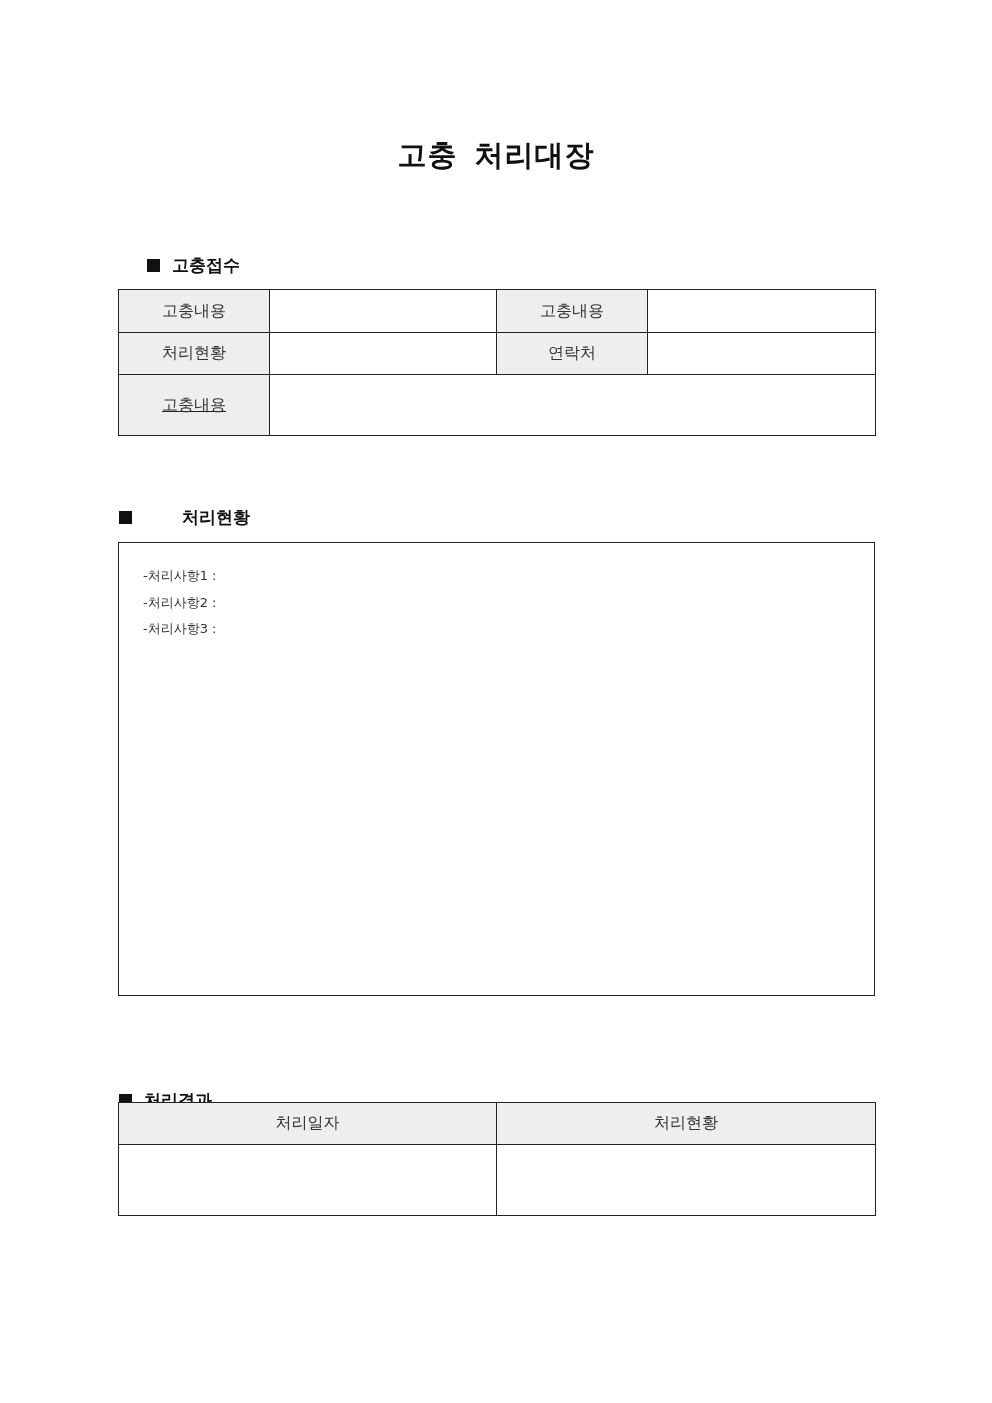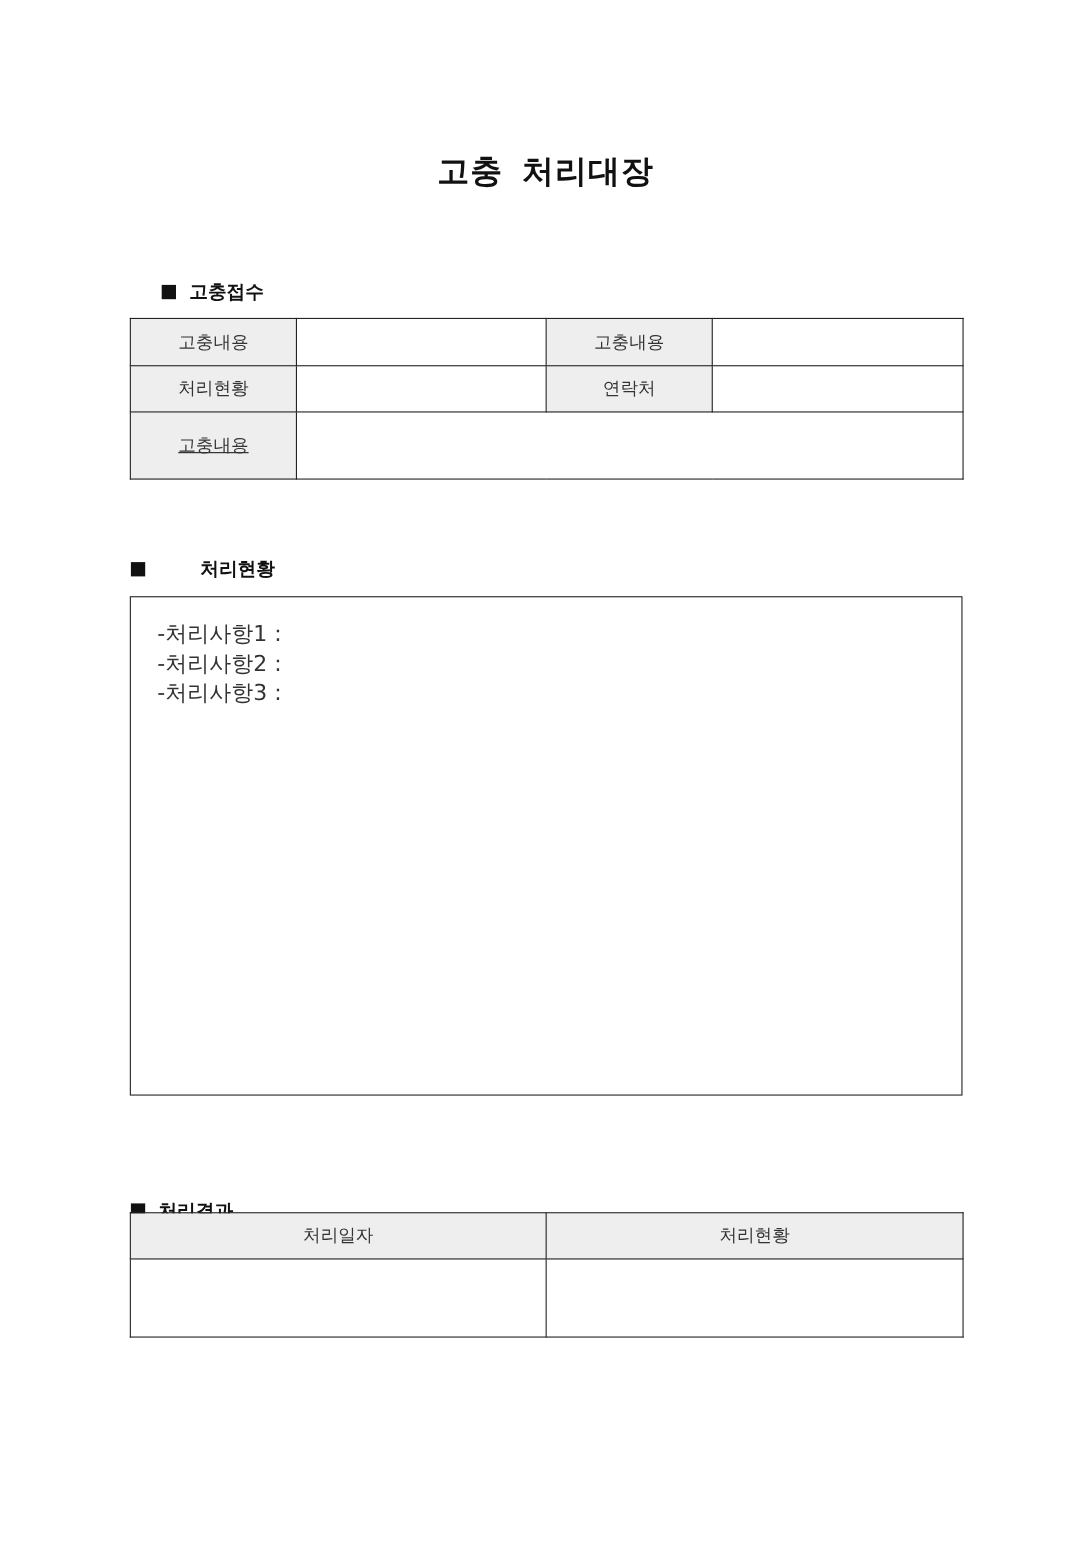--- a/index.html
+++ b/index.html
@@ -4,21 +4,21 @@
   <style>
     html, body { margin: 0; padding: 0; background: #ffffff; }
     body { width: 992px; height: 1403px; position: relative; font-family: "DejaVu Sans", "Liberation Sans", sans-serif; color: #222; }
     .title { position: absolute; left: 0; width: 992px; top: 136px; text-align: center; font-size: 29px; font-weight: bold; color: #111; letter-spacing: 1px; word-spacing: 6px; }
     .section-heading { position: absolute; left: 119px; font-size: 17px; font-weight: bold; color: #111; display: flex; align-items: center; }
     .section-heading .bullet { display: inline-block; width: 13px; height: 13px; background: #111; margin-right: 12px; }
     table.grid { position: absolute; left: 118px; width: 757px; border-collapse: collapse; table-layout: fixed; }
     table.grid td { border: 1.5px solid #222; font-size: 16px; text-align: center; vertical-align: middle; padding: 0; color: #333; }
     td.label { background: #eeeeee; }
     .status-box { position: absolute; left: 118px; top: 542px; width: 755px; height: 452px; border: 1.5px solid #222; }
-    .status-lines { position: absolute; left: 24px; top: 20px; font-size: 20px; line-height: 26.5px; color: #333; }
+    .status-lines { position: absolute; left: 24px; top: 20px; font-size: 13px; line-height: 26.5px; color: #333; }
     .status-line { white-space: pre; }
   </style>
 </head>
 <body>
 
 <div class="title">고충 처리대장</div>
 
 <div class="section-heading" style="top:254px;padding-left:28px;">
   <span class="bullet"></span>
   <span>고충접수</span>

